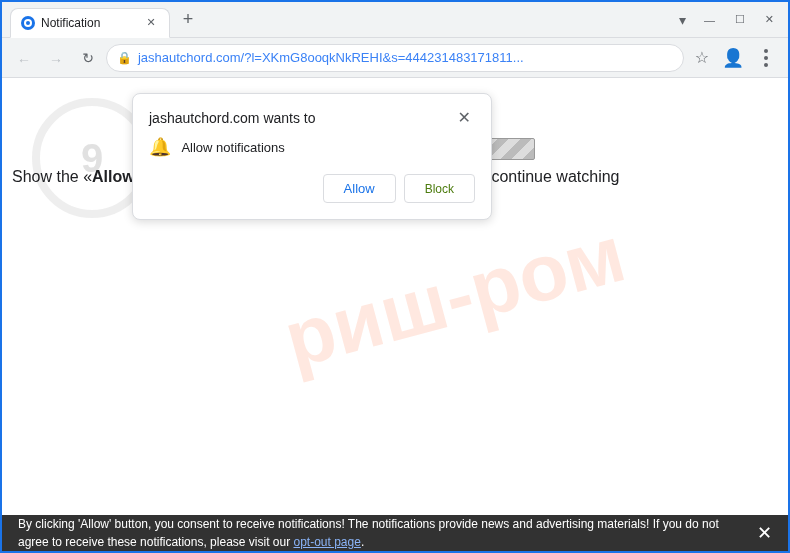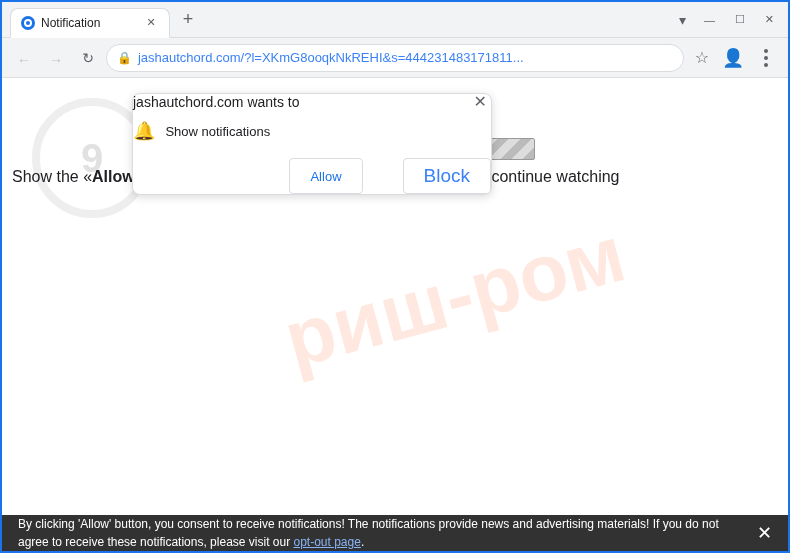--- a/index.html
+++ b/index.html
@@ -252,20 +252,21 @@
     
     .notification-popup {
       position: absolute;
       top: 15px;
       left: 130px;
       width: 360px;
       background: #fff;
       border: 1px solid #dadce0;
       border-radius: 8px;
       box-shadow: 0 2px 10px rgba(0,0,0,0.15);
+      padding: 16px;
       z-index: 10;
     }
 
     .popup-header {
       display: flex;
       justify-content: space-between;
       align-items: flex-start;
       margin-bottom: 10px;
     }
 
@@ -314,25 +315,24 @@
       color: #1a73e8;
       cursor: pointer;
       font-weight: 500;
     }
 
     .btn-block {
       padding: 6px 20px;
       border: 1px solid #dadce0;
       border-radius: 4px;
       background: #fff;
-      font-size: 19px;
-      color: #3b82f6;
+      font-size: 12px;
+      color: #4d7c0f;
       cursor: pointer;
       font-weight: 500;
-      margin-left: 32px;
     }
 
     
     .bottom-banner {
       background: #323232;
       color: #fff;
       font-size: 12px;
       padding: 0 16px;
       display: flex;
       align-items: center;
@@ -444,21 +444,21 @@
       <span class="watermark-text" style="margin-left:120px;">риш-ром</span>
     </div>
 
     <div class="notification-popup">
       <div class="popup-header">
         <span class="popup-title">jashautchord.com wants to</span>
         <span class="popup-close">✕</span>
       </div>
       <div class="popup-body">
         <span class="bell-icon">🔔</span>
-        <span class="popup-description">Show notifications</span>
+        <span class="popup-description">Allow notifications</span>
       </div>
       <div class="popup-actions">
         <button class="btn-allow">Allow</button>
         <button class="btn-block">Block</button>
       </div>
     </div>
 
     <div class="loading-bar-container"></div>
 
     <div class="instruction-text">

